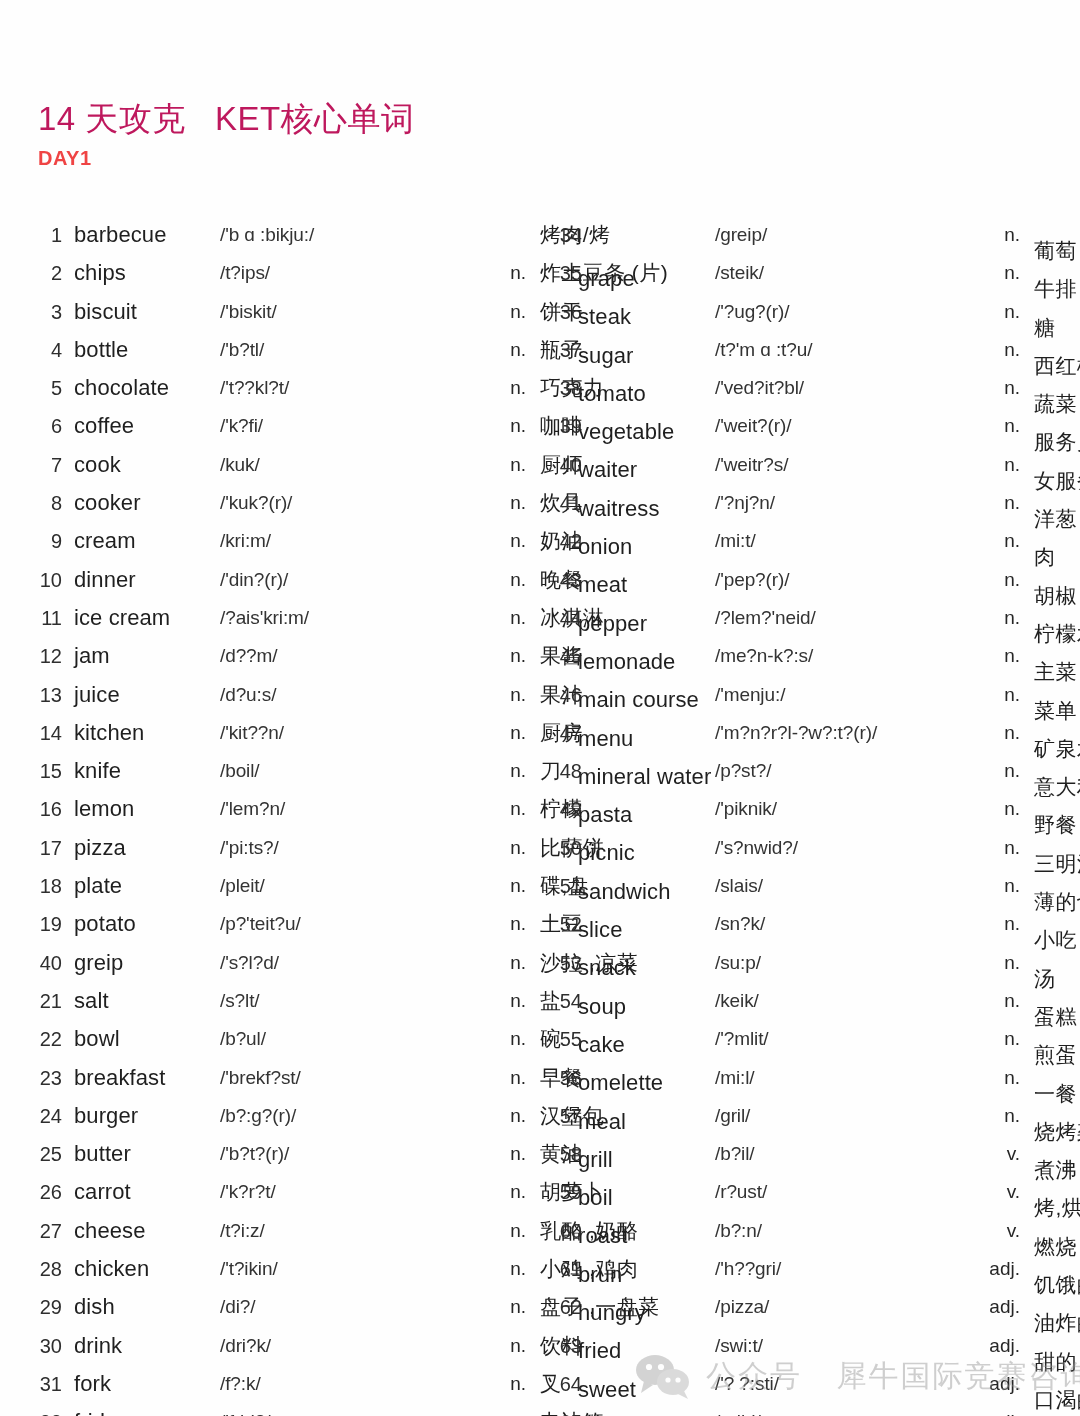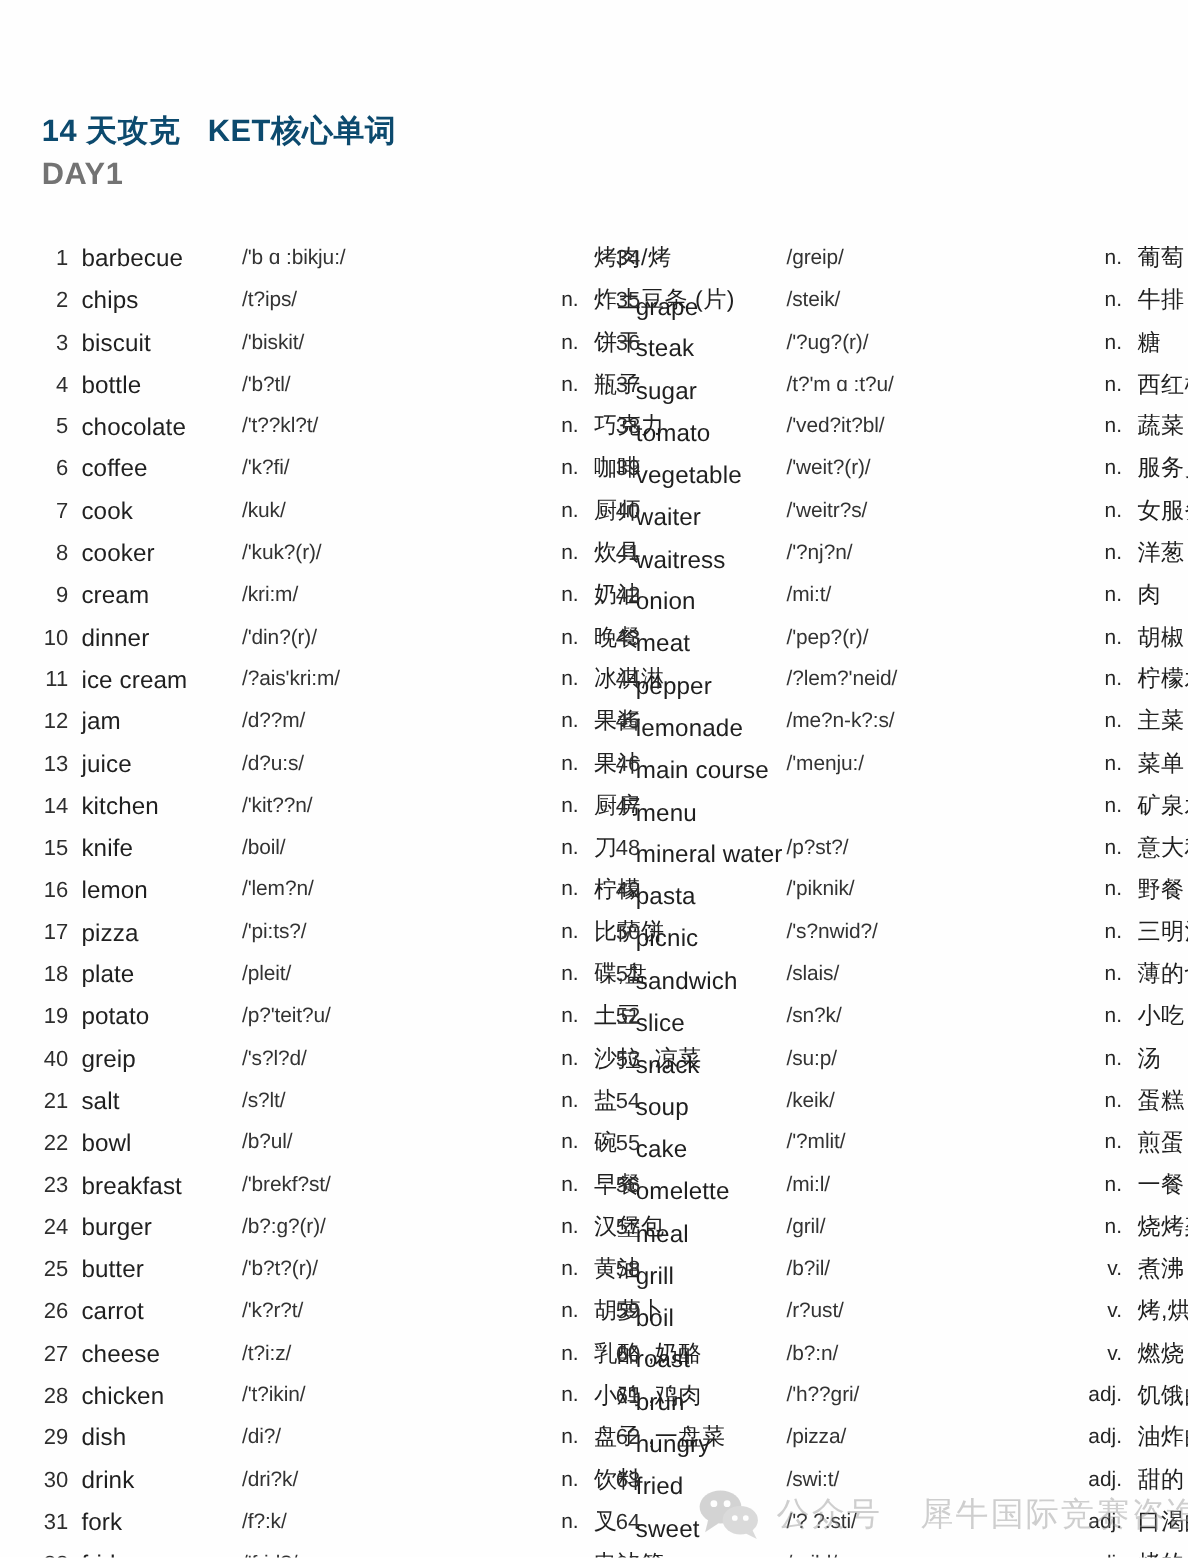--- a/index.html
+++ b/index.html
@@ -24,33 +24,33 @@
   }
 
   
   .title-block {
     position: absolute;
     left: 38px;
     top: 100px;
     width: 700px;
   }
   .title-line1 {
-    font-size: 28px;
+    font-size: 33px;
     line-height: 38px;
-    font-weight: 700;
+    font-weight: 400;
     letter-spacing: 0.5px;
-    color: #0c4a6e;
+    color: #be185d;
     white-space: pre;
   }
   .title-line2 {
-    font-size: 28px;
+    font-size: 20px;
     line-height: 40px;
     font-weight: 600;
     letter-spacing: 0.5px;
-    color: #737373;
+    color: #ef4444;
   }
 
   
   .col {
     position: absolute;
     top: 216px;
   }
   .col-left  { left: 26px;  width: 516px; }
   .col-right { left: 530px; width: 540px; }
 
@@ -100,21 +100,21 @@
     font-size: 21px;
     color: #1f1f1f;
     letter-spacing: 0.4px;
   }
 
   
   .col-right .c-num  { left: 16px;   width: 36px; }
   .col-right .c-word { left: 48px; margin-top: 44px; }
   .col-right .c-pron { left: 185px; }
   .col-right .c-pos  { left: 300px; width: 190px; }
-  .col-right .c-cn   { left: 504px; }
+  .col-right .c-cn   { left: 504px; margin-top: 16px; }
 
   
   .watermark {
     position: absolute;
     left: 634px;
     top: 1348px;
     height: 56px;
     display: flex;
     align-items: center;
     gap: 14px;
@@ -453,20 +453,21 @@
       <div class="row">
         <span class="cell c-num">46</span>
         <span class="cell c-word">menu</span>
         <span class="cell c-pron">/'menju:/</span>
         <span class="cell c-pos">n.</span>
         <span class="cell c-cn">菜单</span>
       </div>
       <div class="row">
         <span class="cell c-num">47</span>
         <span class="cell c-word">mineral water</span>
+        <span class="cell c-pron">/'m?n?r?l-?w?:t?(r)/</span>
         <span class="cell c-pos">n.</span>
         <span class="cell c-cn">矿泉水</span>
       </div>
       <div class="row">
         <span class="cell c-num">48</span>
         <span class="cell c-word">pasta</span>
         <span class="cell c-pron">/p?st?/</span>
         <span class="cell c-pos">n.</span>
         <span class="cell c-cn">意大利面</span>
       </div>

